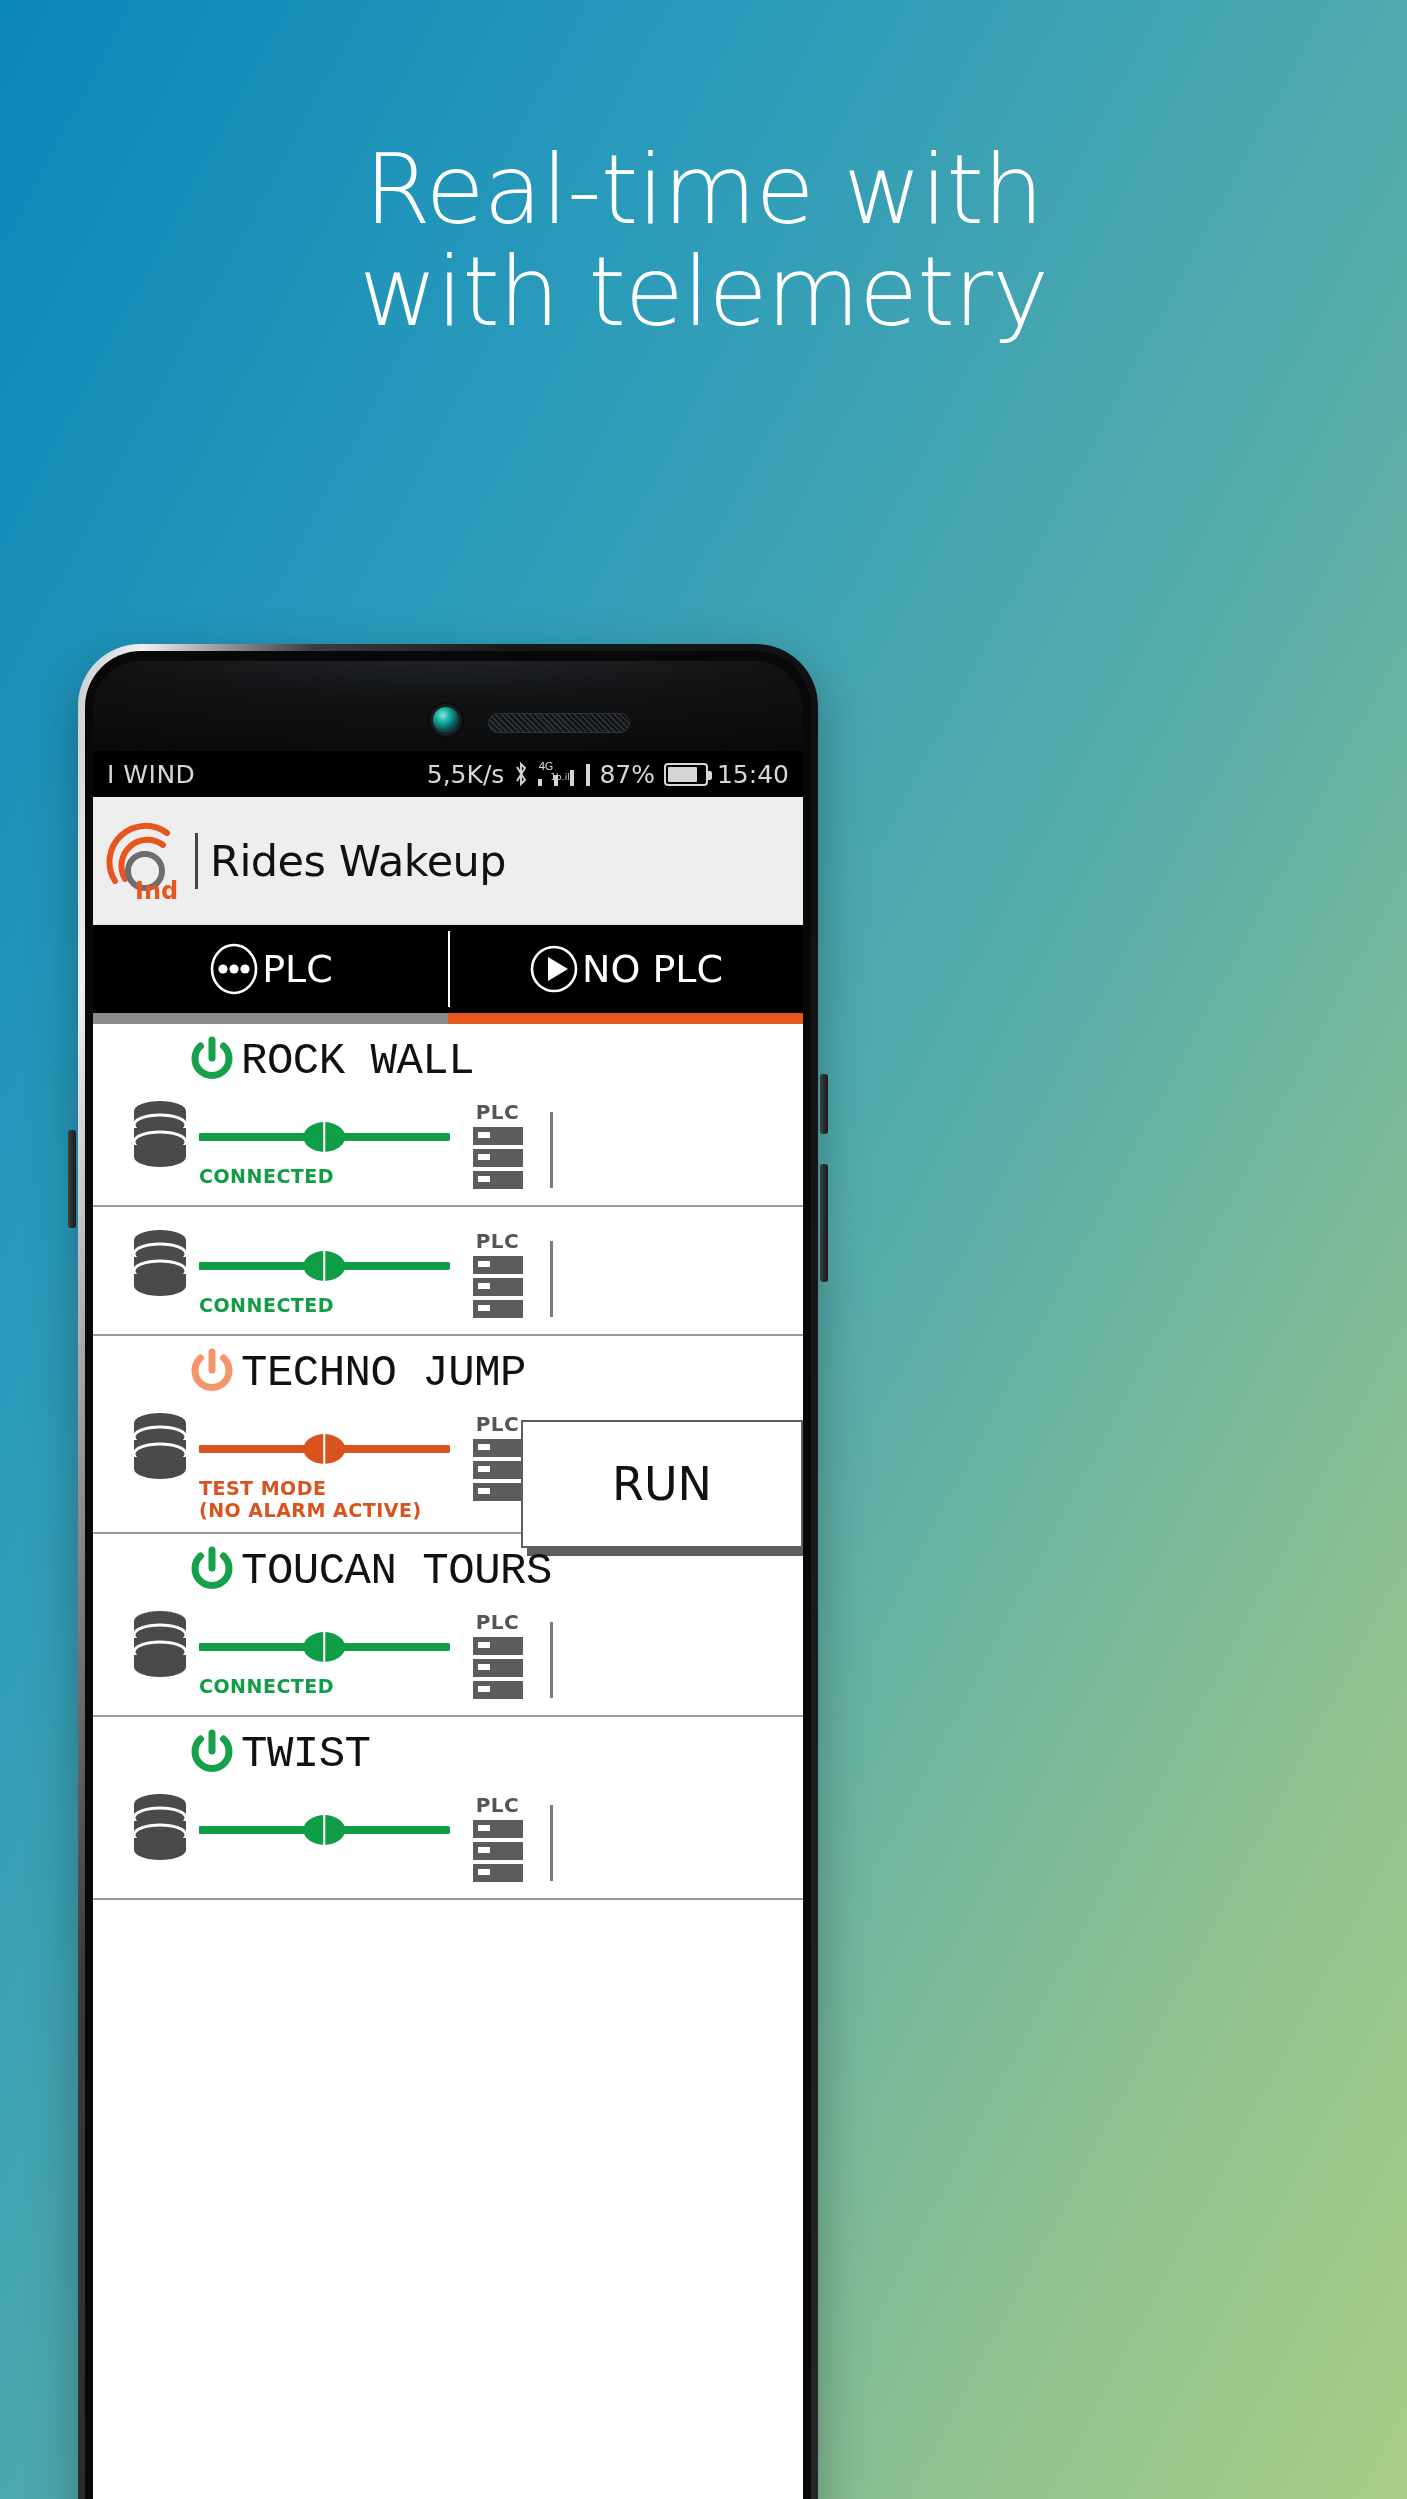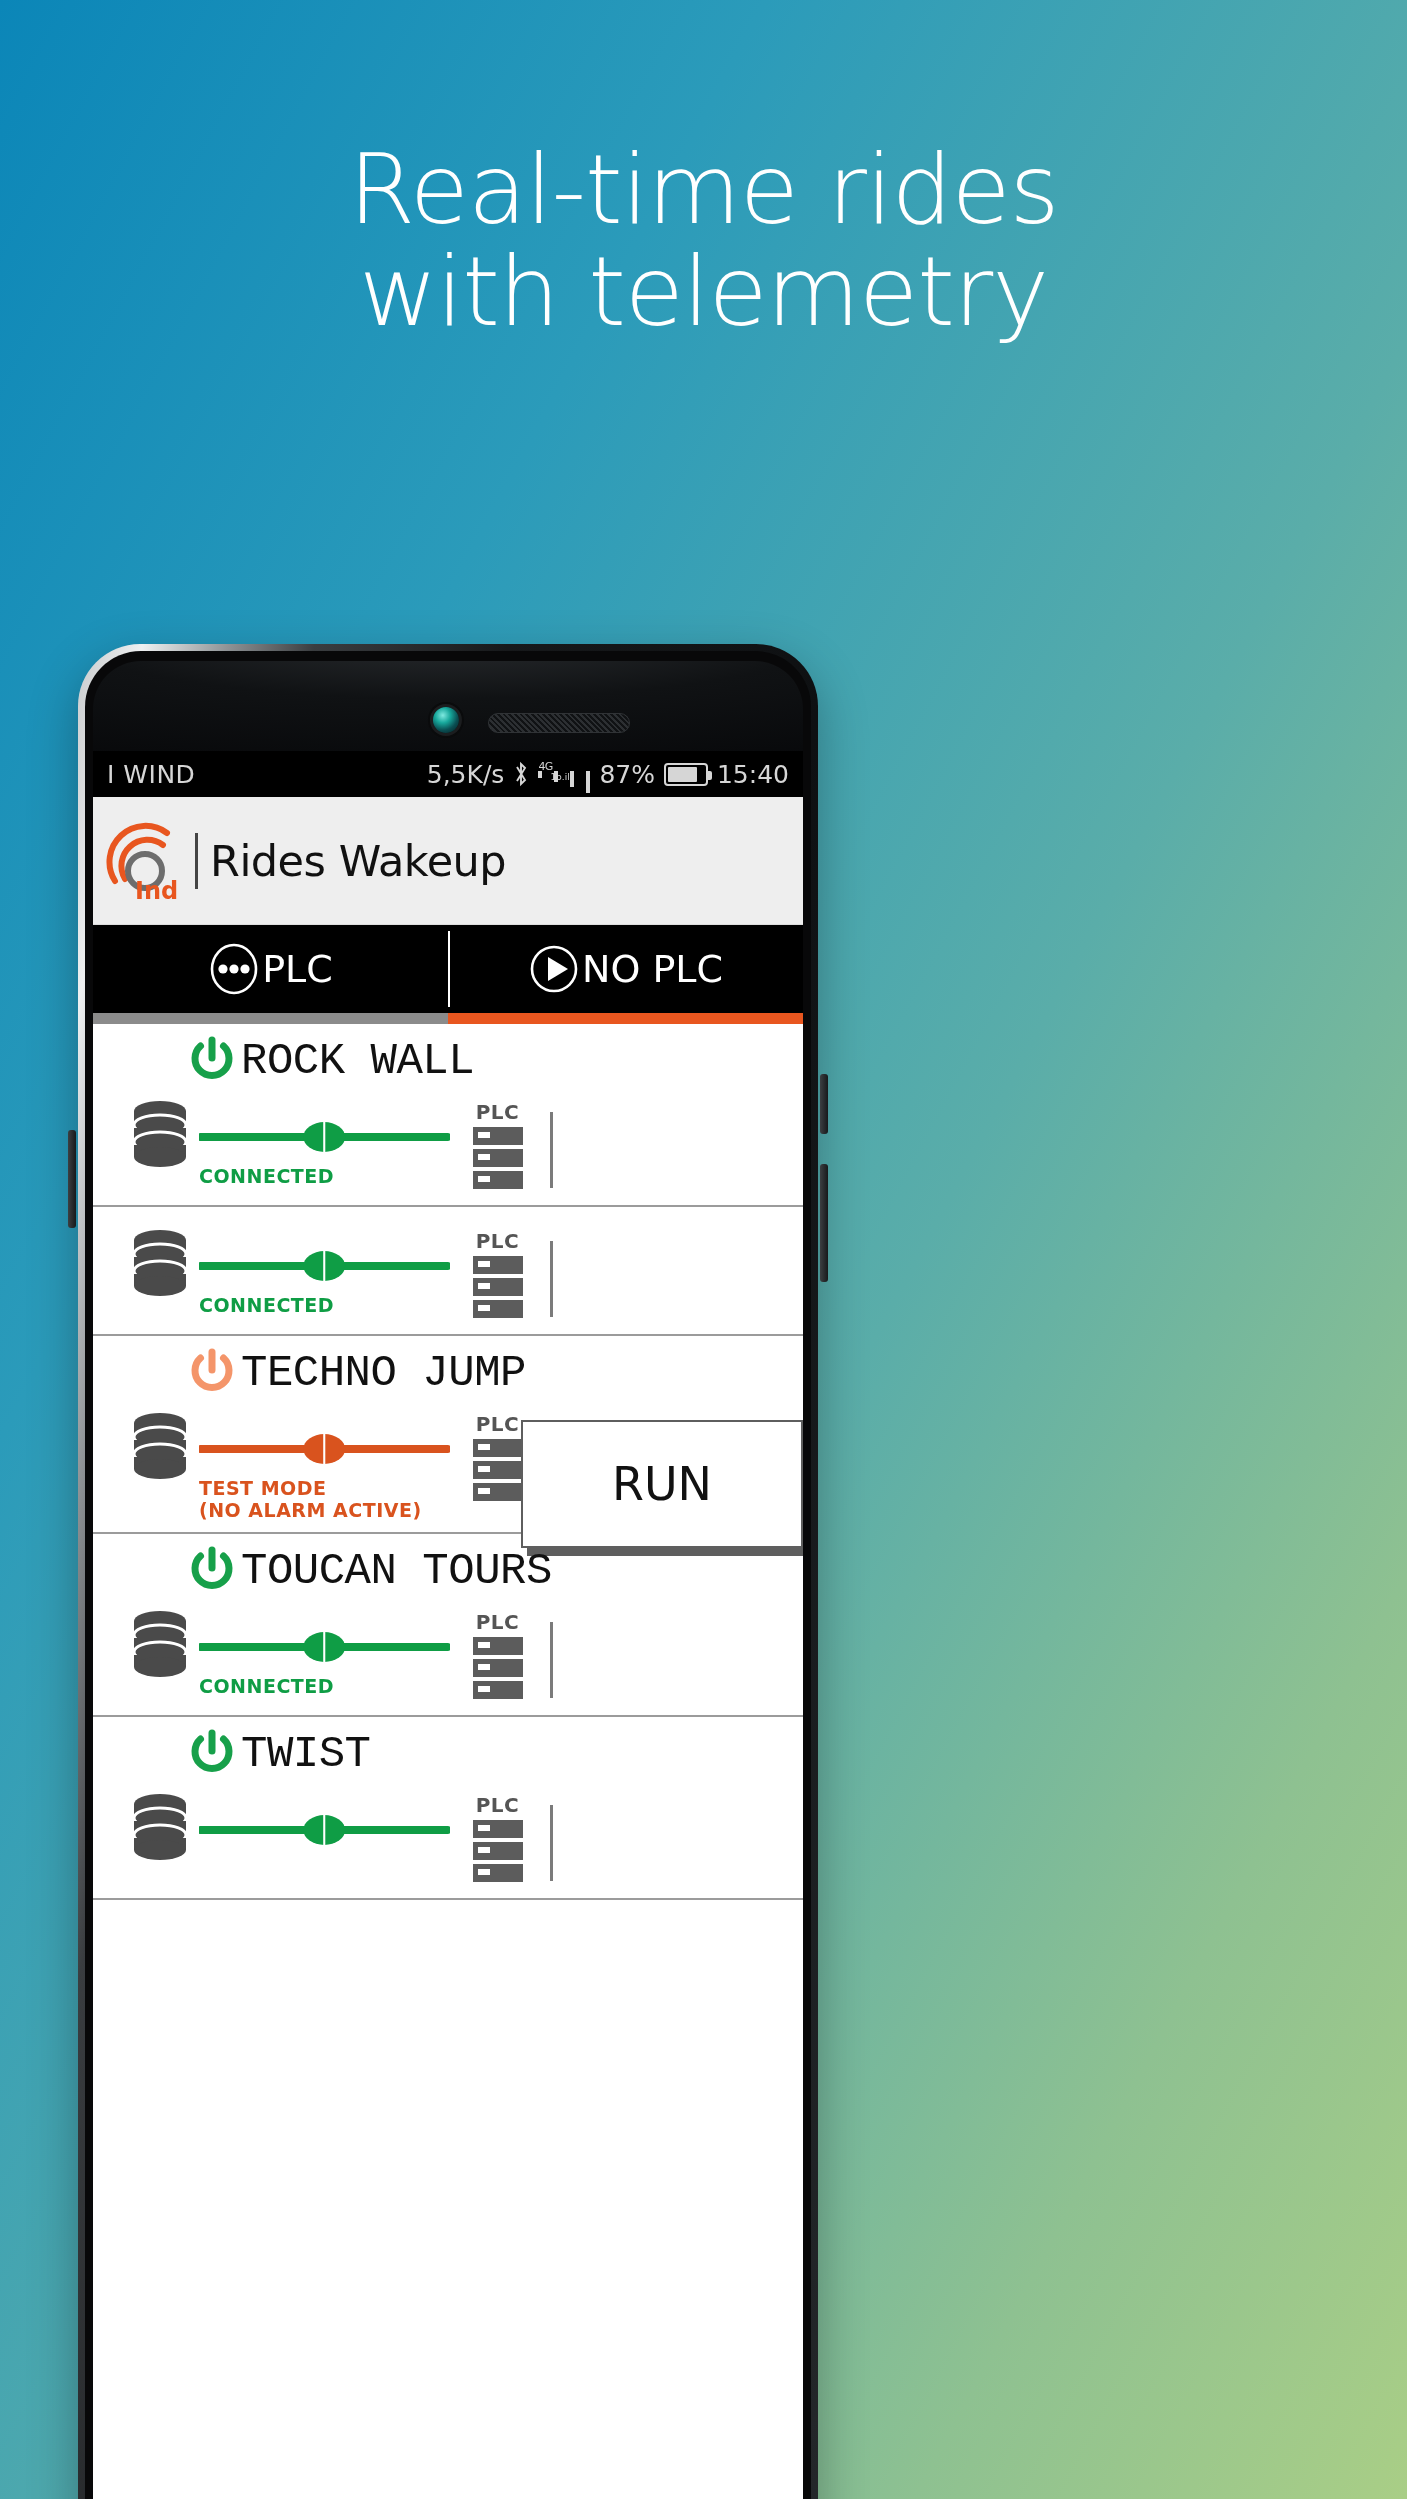--- a/index.html
+++ b/index.html
@@ -99,21 +99,21 @@
     align-items: center;
     padding: 0 14px 0 14px;
     font-size: 25px;
     font-family: "DejaVu Sans", sans-serif;
   }
   .sb-left { flex: 1; letter-spacing: 0.5px; }
   .sb-right { display: flex; align-items: center; gap: 9px; }
   .sb-speed { font-size: 25px; }
   .ic-bt { width: 16px; height: 26px; position: relative; display:inline-block; }
   .ic-bt svg { display:block; }
-  .ic-sig { display: flex; gap: 12px; height: 24px; position: relative; padding-top:9px;}
+  .ic-sig { display: flex; align-items: flex-end; gap: 12px; height: 24px; position: relative; padding-top:9px;}
   .ic-sig .g { position:absolute; top:-1px; left:0; font-size:11px; line-height:11px; letter-spacing:-0.5px;}
   .ic-sig .sub { position:absolute; top:11px; left:12px; font-size:9px; line-height:9px;}
   .ic-sig b { display:block; width:4px; background:#d6d6d6; }
   .ic-sig b:nth-of-type(1){height:7px;} .ic-sig b:nth-of-type(2){height:11px;}
   .ic-sig b:nth-of-type(3){height:16px;} .ic-sig b:nth-of-type(4){height:22px;}
   .ic-batt { width: 44px; height: 23px; border: 2px solid #d6d6d6; border-radius: 4px; position: relative; display:flex; align-items:center; padding:2px;}
   .ic-batt i { display:block; height:100%; width: 82%; background:#d6d6d6; border-radius:1px;}
   .ic-batt:after { content:""; position:absolute; right:-6px; top:6px; width:4px; height:9px; background:#d6d6d6; border-radius:0 2px 2px 0;}
 
   
@@ -226,21 +226,21 @@
     display: flex; align-items: center; justify-content: center;
     font-size: 46px;
     color: #111;
     font-family: "DejaVu Sans", sans-serif;
   }
 </style>
 </head>
 <body>
 
 <div class="headline">
-  <span class="ln">Real-time rides</span>
+  <span class="ln">Real-time with</span>
   <span class="ln">with telemetry</span>
 </div>
 
 <div class="phone">
   <div class="btn-side btn-left"></div>
   <div class="btn-side btn-right-1"></div>
   <div class="btn-side btn-right-2"></div>
 
   <div class="phone-inner">
 

